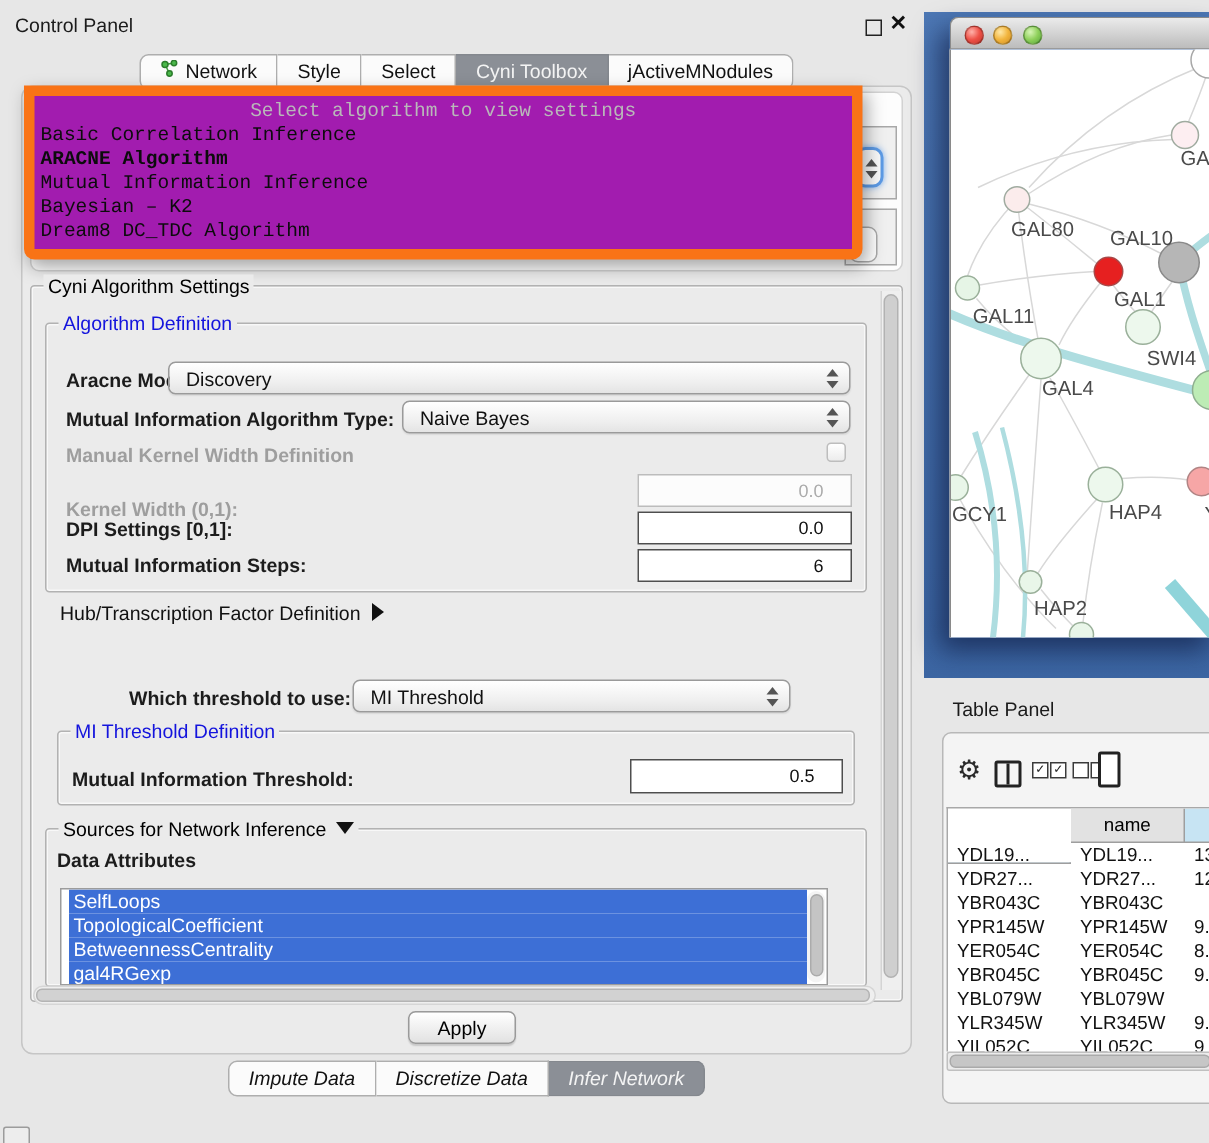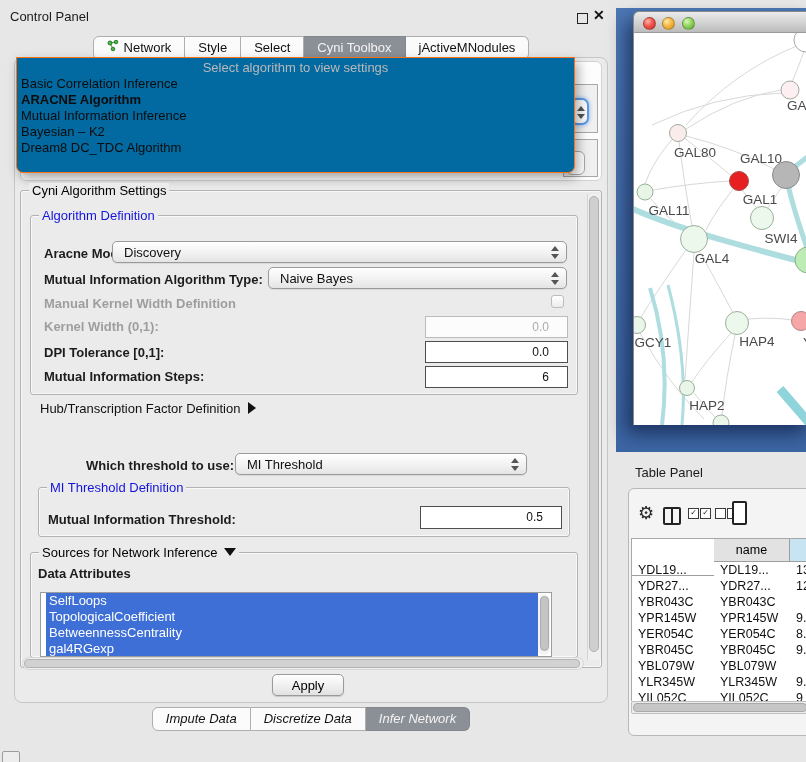--- a/index.html
+++ b/index.html
@@ -29,22 +29,22 @@
   .frag-box{border:1px solid #a8a8a8;background:#f0f0f0;box-sizing:border-box;}
   #frag-a{left:563px;top:84px;width:35px;height:49px;}
   #frag-blue{left:570px;top:98px;width:19px;height:27px;border:2px solid #5d9be6;border-radius:7px;
              background:#fafafa;box-shadow:0 0 4px #7db0ef;box-sizing:border-box;}
   #frag-blue .arrows{left:5px;top:6px;}
   #frag-b{left:563px;top:139px;width:35px;height:38px;}
   #frag-b-field{left:566px;top:151px;width:19px;height:24px;border:1px solid #a9a9a9;
                 border-radius:6px;background:#fff;box-sizing:border-box;}
 
   
-  #popup{left:16px;top:57px;width:559px;height:116px;background:#0369a1;border:1px solid #f97316;
-         border-radius:0 0 7px 7px;box-shadow:3px 5px 12px rgba(0,0,0,.35);box-sizing:border-box;}
+  #popup{left:16px;top:57px;width:559px;height:116px;background:#a21caf;border:7px solid #f97316;
+         border-radius:0 0 7px 7px;box-shadow:3px 5px 12px rgba(0,0,0,.35);box-sizing:border-box;font-family:Liberation Mono, monospace;}
   #popup-placeholder{left:0;top:2px;width:100%;text-align:center;font-size:13px;color:#b9b9b9;}
   #popup-items{left:0;top:18px;width:100%;}
   .popup-item{height:16px;line-height:16px;font-size:13px;color:#0c0c0c;padding-left:4px;white-space:nowrap;}
   .popup-item.sel{font-weight:bold;}
 
   
   .group{border:1px solid #b2b2b2;border-radius:3px;box-shadow:inset 0 0 0 1px rgba(255,255,255,.65);box-sizing:border-box;}
   .gtitle{position:absolute;top:-8px;left:8px;font-size:13px;background:#ebebeb;padding:0 3px;white-space:nowrap;}
   .gtitle.blue{color:#1414dd;}
   .gtitle.green{color:#2ecc2e;}
@@ -202,23 +202,23 @@
     <span>Discovery</span>
     <span class="arrows"></span>
   </div>
   <div class="lbl" style="left:44px;top:272px;">Mutual Information Algorithm Type:</div>
   <div class="combo" style="left:268px;top:267px;width:299px;">
     <span>Naive Bayes</span>
     <span class="arrows"></span>
   </div>
   <div class="lbl gray" style="left:44px;top:296px;">Manual Kernel Width Definition</div>
   <div class="cb" style="left:551px;top:295px;"></div>
-  <div class="lbl gray" style="left:44px;top:319px;">Kernel Width (0,1):</div>
+  <div class="lbl gray" style="left:44px;top:332px;">Kernel Width (0,1):</div>
   <div class="field disabled" style="left:425px;top:316px;width:143px;">0.0</div>
-  <div class="lbl" style="left:44px;top:345px;">DPI Tolerance [0,1]:</div>
+  <div class="lbl" style="left:44px;top:345px;">DPI Settings [0,1]:</div>
   <div class="field dark" style="left:425px;top:341px;width:143px;">0.0</div>
   <div class="lbl" style="left:44px;top:369px;">Mutual Information Steps:</div>
   <div class="field dark" style="left:425px;top:366px;width:143px;">6</div>
 
   <div class="plain" style="left:40px;top:401px;">
     <span>Hub/Transcription Factor Definition</span><span class="tri-right"></span>
   </div>
 
   <div class="lbl" style="left:86px;top:458px;">Which threshold to use:</div>
   <div class="combo" style="left:235px;top:453px;width:292px;">

